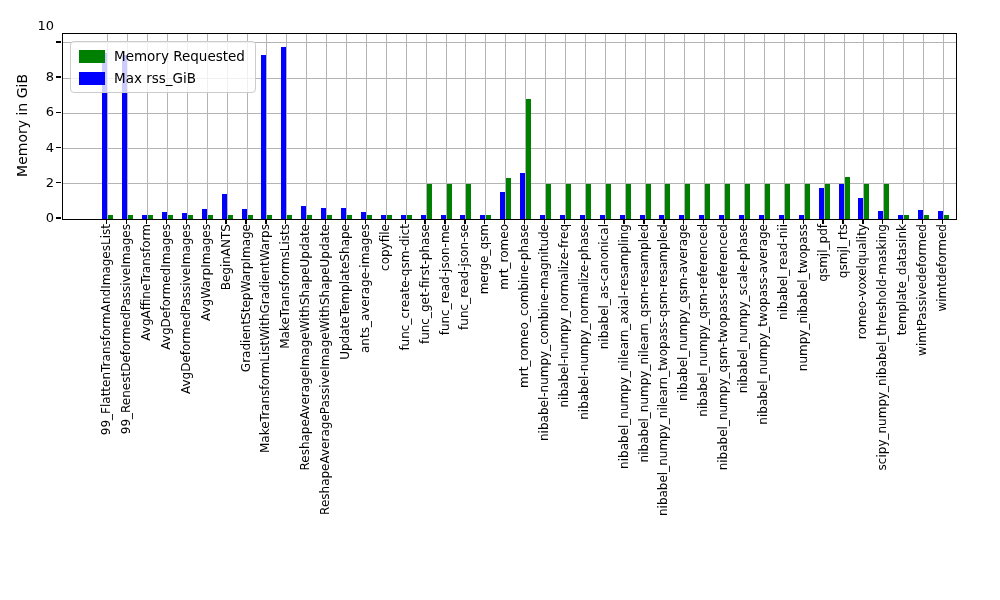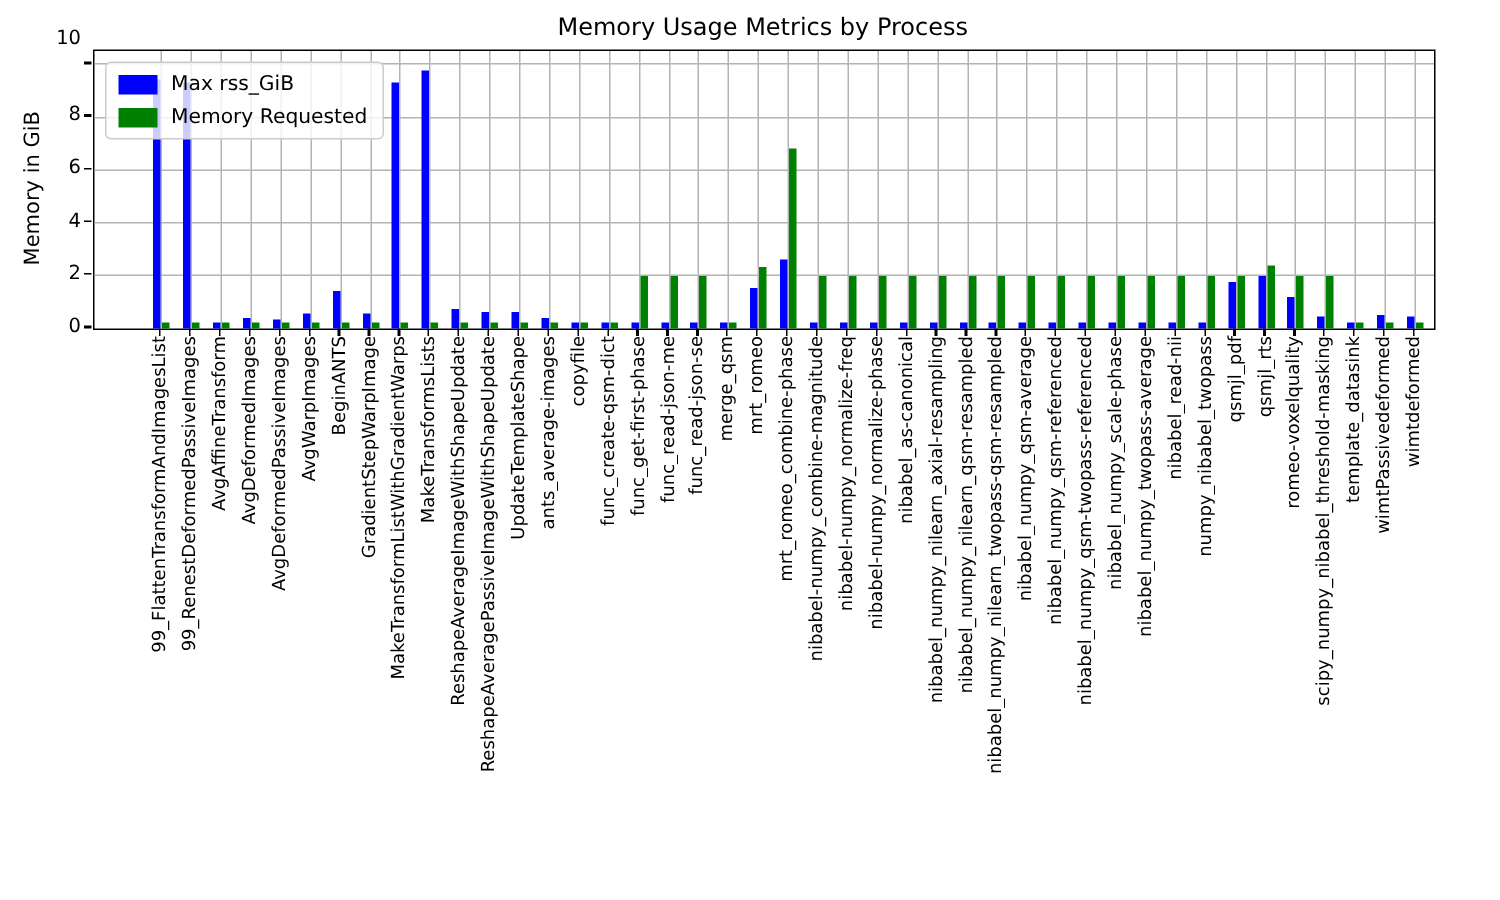--- a/index.html
+++ b/index.html
@@ -45,21 +45,20 @@
     padding:6px 10px 6px 8px;display:flex;flex-direction:column;gap:6px;z-index:5;
   }
   .legend-row{display:flex;align-items:center;gap:9px;}
   .legend-swatch{width:26px;height:13px;display:inline-block;}
   .legend-label{font-size:13.5px;white-space:nowrap;color:#000;}
 </style>
 </head>
 <body>
 
 <div id="figure">
-  <div id="chart-title">Memory Usage Metrics by Process</div>
 
   <div id="ylabel-wrap">
     <div id="ylabel">Memory in GiB</div>
   </div>
 
   <div id="plot-area">
       <div class="hgrid" style="top: 149.262px;"></div>
       <div class="hgrid" style="top: 114.024px;"></div>
       <div class="hgrid" style="top: 78.7857px;"></div>
       <div class="hgrid" style="top: 43.5476px;"></div>
@@ -190,26 +189,26 @@
       <div class="vgrid" style="left: 860.1px;"></div>
       <div class="bar" title="wimtPassivedeformed: 0.5" style="left: 855.1px; height: 8.80952px; background: rgb(0, 0, 255);"></div>
       <div class="bar" title="wimtPassivedeformed: 0.25" style="left: 861.1px; height: 4.40476px; background: rgb(0, 128, 0);"></div>
       <div class="vgrid" style="left: 880px;"></div>
       <div class="bar" title="wimtdeformed: 0.45" style="left: 875px; height: 7.92857px; background: rgb(0, 0, 255);"></div>
       <div class="bar" title="wimtdeformed: 0.25" style="left: 881px; height: 4.40476px; background: rgb(0, 128, 0);"></div>
     </div>
 
   <div id="legend">
     <div class="legend-row">
+      <span class="legend-swatch" id="swatch-1" style="background: rgb(0, 128, 0);"></span>
+      <span class="legend-label">Memory Requested</span>
+    </div>
+    <div class="legend-row">
       <span class="legend-swatch" id="swatch-0" style="background: rgb(0, 0, 255);"></span>
       <span class="legend-label">Max rss_GiB</span>
-    </div>
-    <div class="legend-row">
-      <span class="legend-swatch" id="swatch-1" style="background: rgb(0, 128, 0);"></span>
-      <span class="legend-label">Memory Requested</span>
     </div>
   </div>
 
 <div class="ytick-mark" style="left: 56px; top: 217.3px;"></div>
     <div class="ytick-label" style="left: 0px; top: 211px;">0</div>
     <div class="ytick-mark" style="left: 56px; top: 182.062px;"></div>
     <div class="ytick-label" style="left: 0px; top: 175.762px;">2</div>
     <div class="ytick-mark" style="left: 56px; top: 146.824px;"></div>
     <div class="ytick-label" style="left: 0px; top: 140.524px;">4</div>
     <div class="ytick-mark" style="left: 56px; top: 111.586px;"></div>

